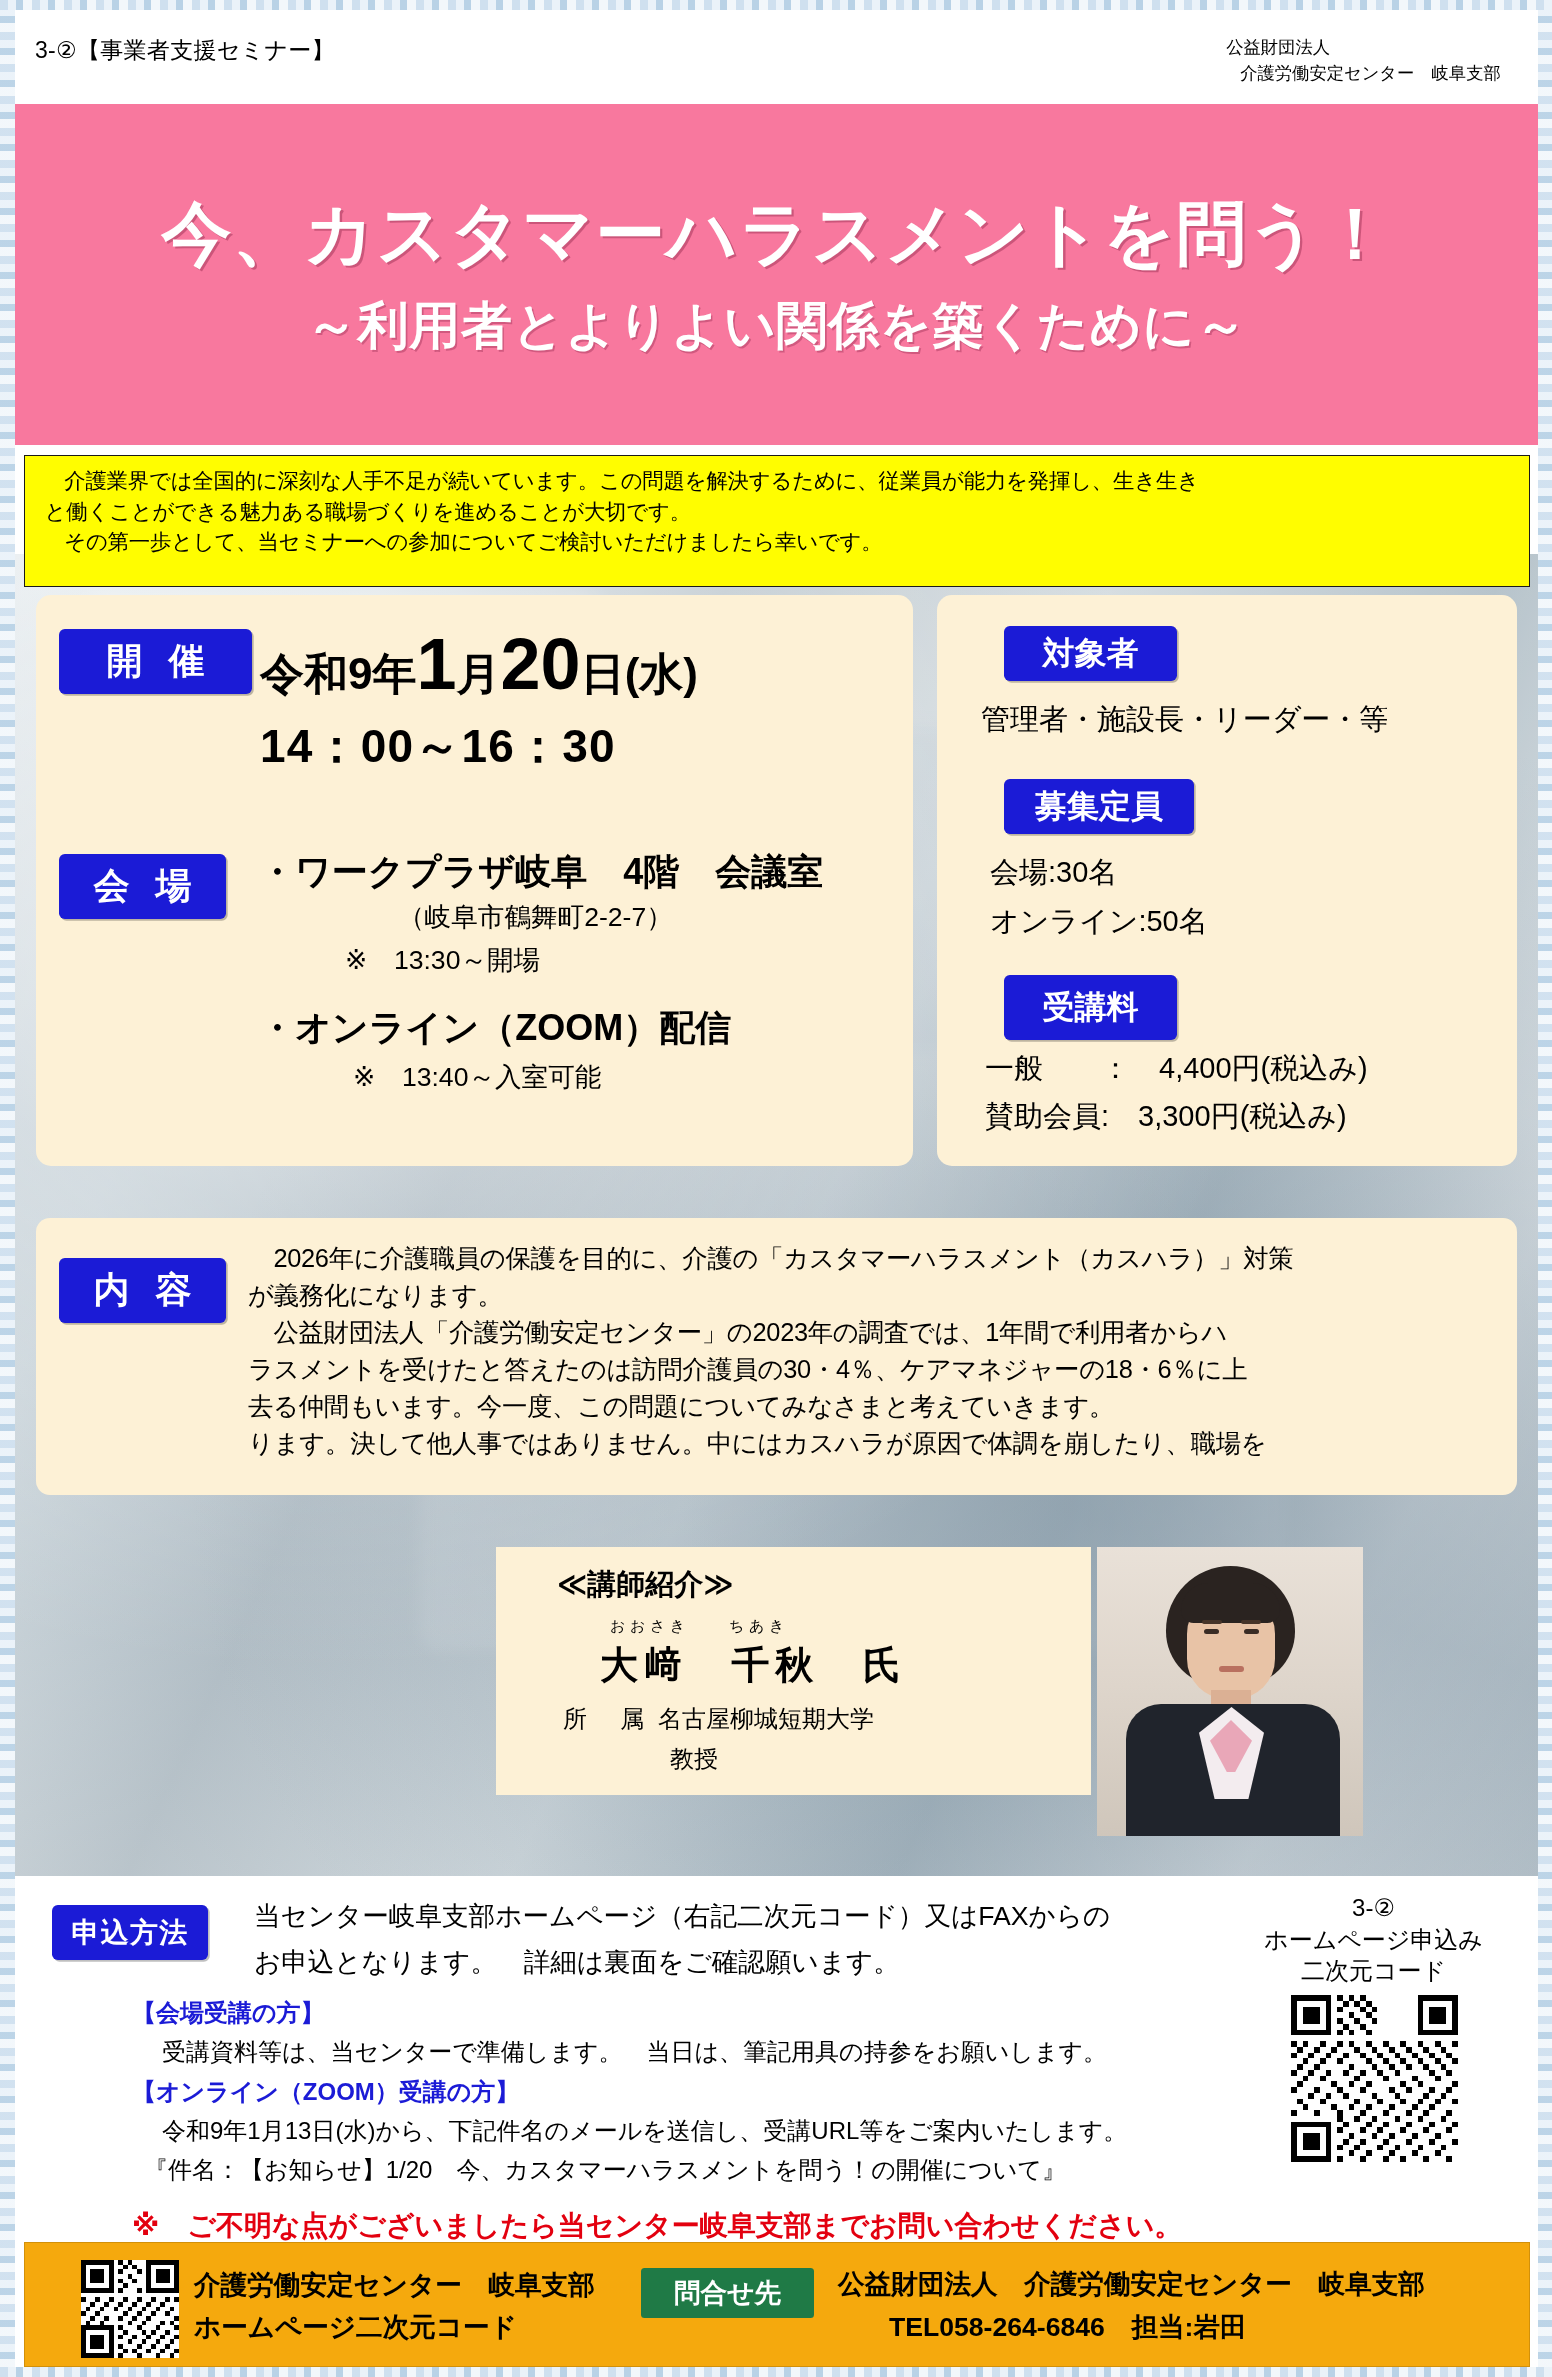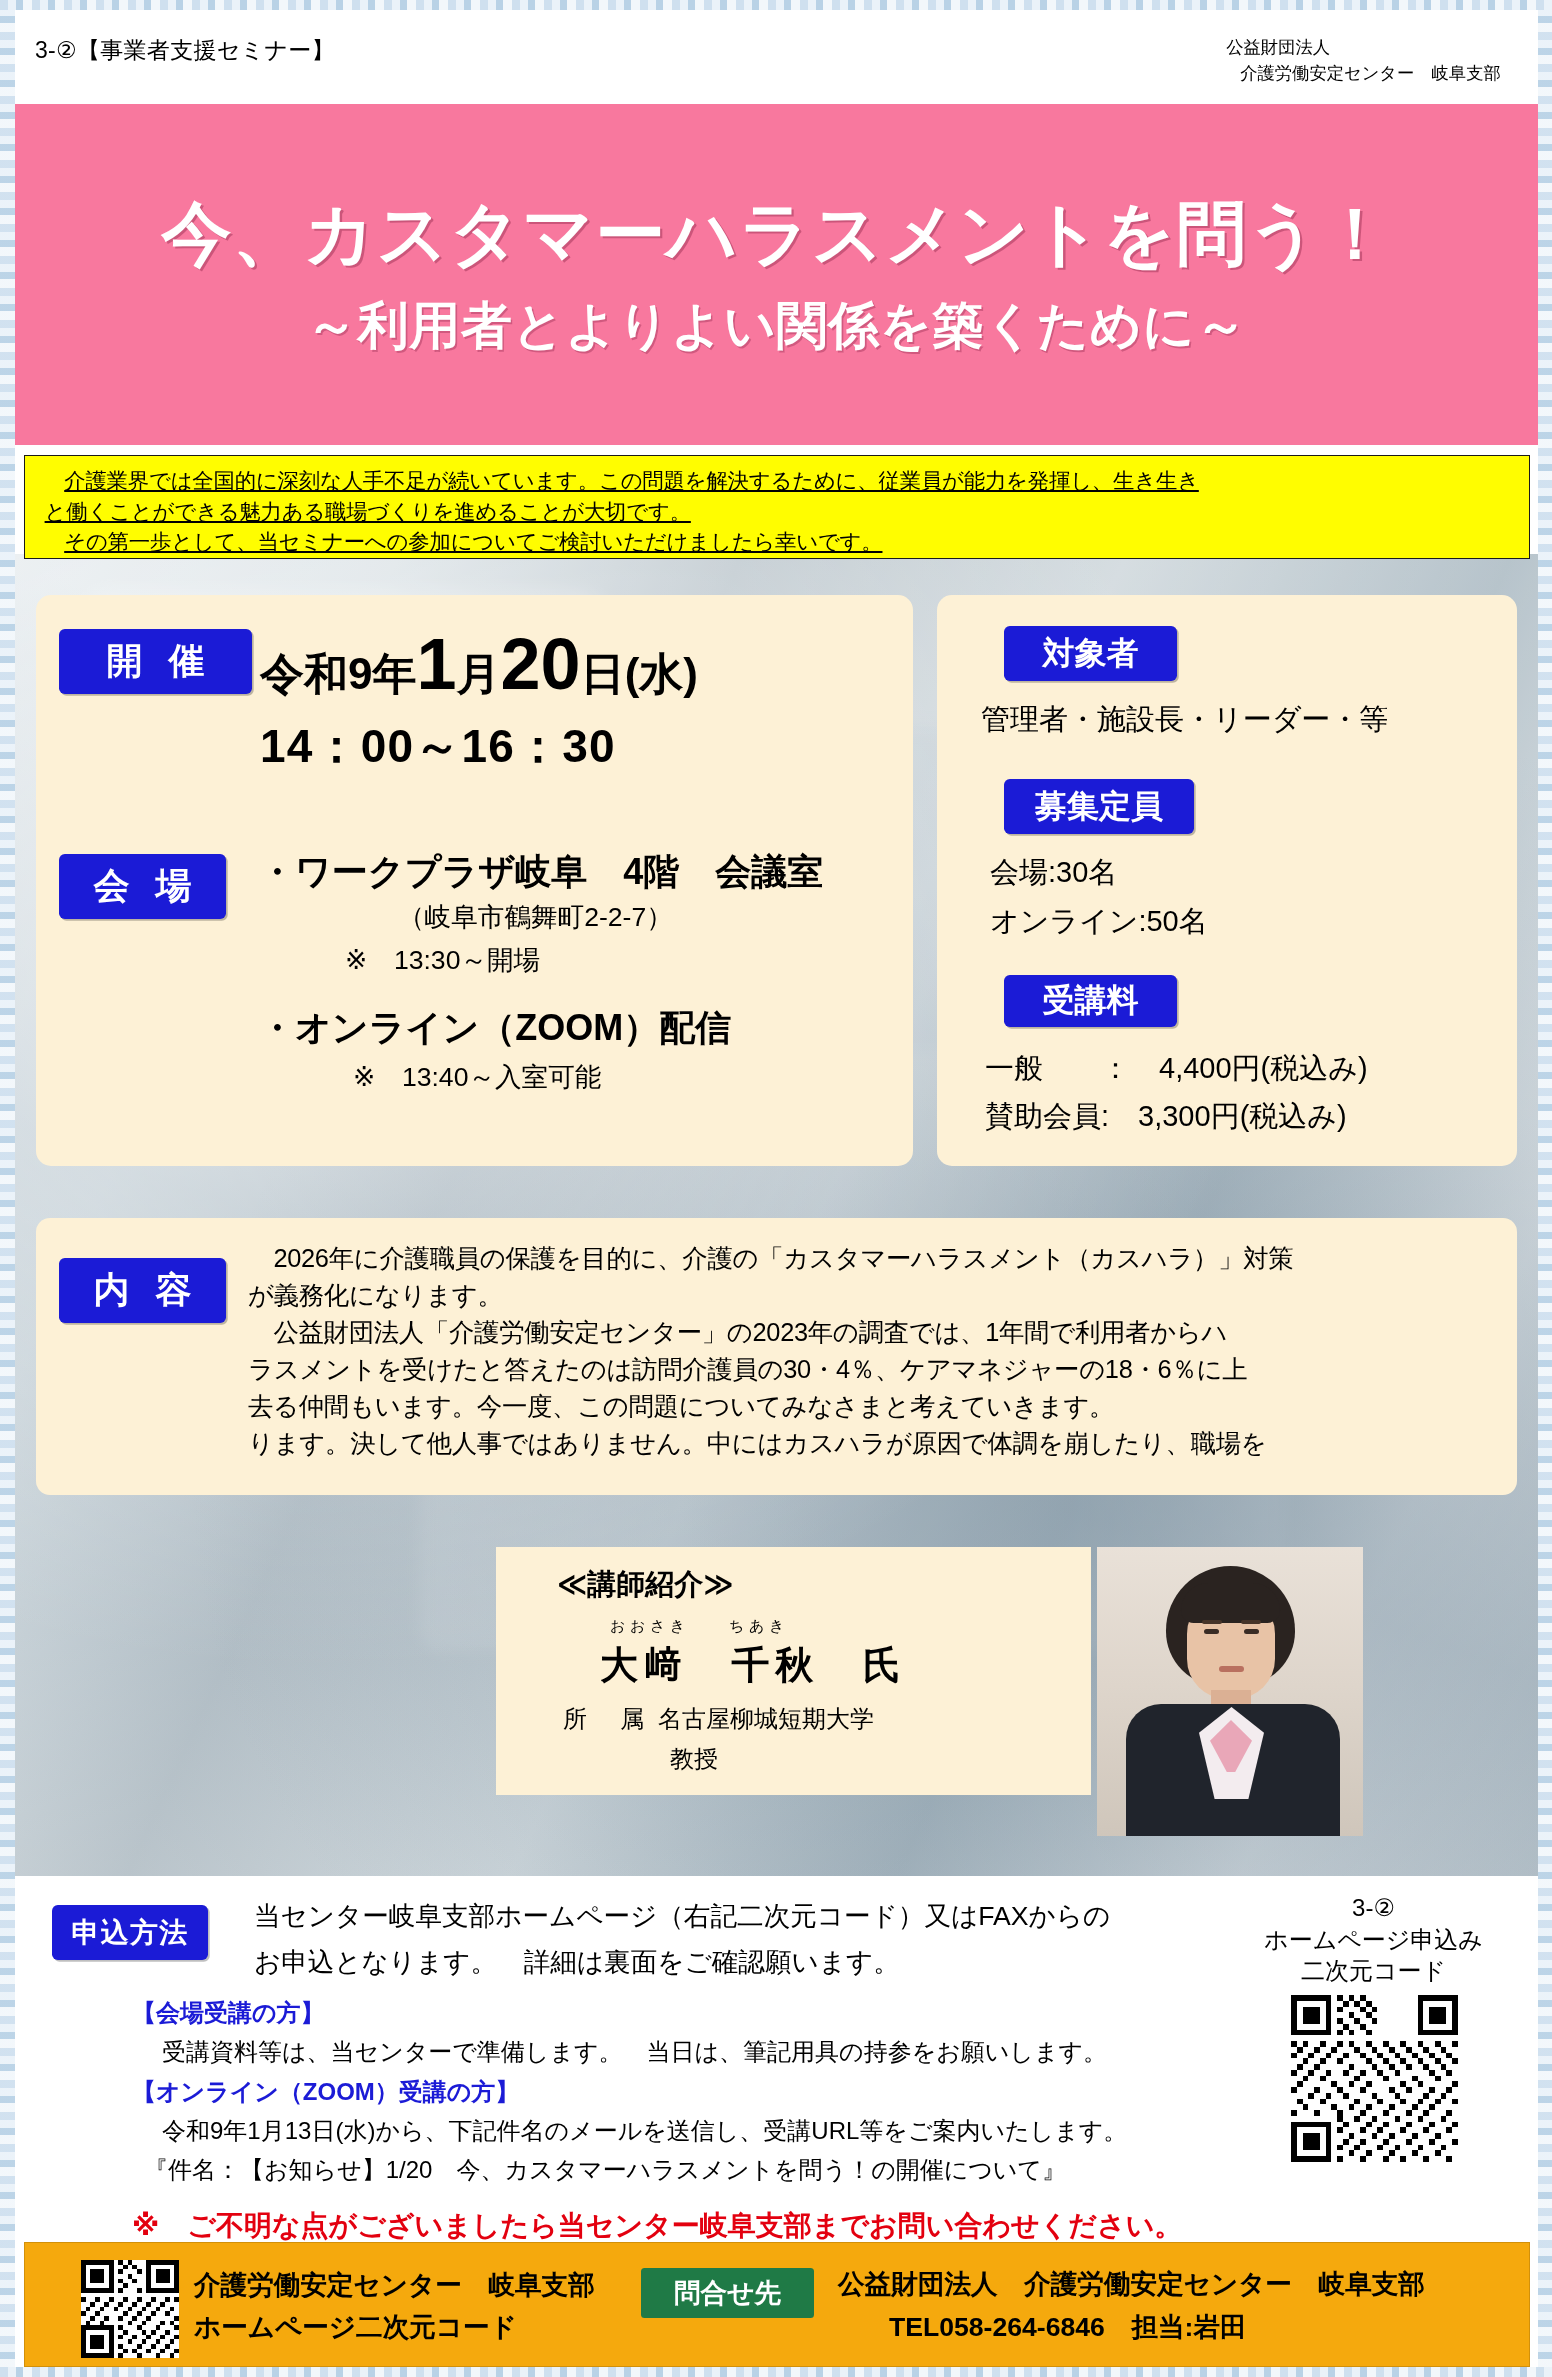--- a/index.html
+++ b/index.html
@@ -71,23 +71,23 @@
     text-shadow:2.3px 2.3px 0 rgba(120,20,55,.35);
     margin-bottom:10.4px;
   }
   .title-sub{
     font-size:51px;font-weight:bold;color:#ffffff;letter-spacing:0.6px;
     text-shadow:1.7px 1.7px 0 rgba(120,20,55,.3);
   }
 
   
   .lead{
-    position:absolute;left:24px;top:455px;width:1506px;height:104px;
+    position:absolute;left:24px;top:455px;width:1506px;height:132px;
     background:#fffd00;border:1.7px solid #1a1a1a;
-    padding:10.4px 19.6px;box-sizing:border-box;text-decoration:underline;
+    padding:10.4px 19.6px;box-sizing:border-box;
   }
   .lead p{margin:0;font-size:21.4px;line-height:1.42;color:#000;letter-spacing:-0.2px;}
   .lead p.indent{text-indent:19.6px;}
 
   
   .card{
     position:absolute;background:#fdf1d6;border-radius:15px;
   }
   .card-left{left:36px;top:595px;width:877px;height:571px;}
   .card-right{left:937px;top:595px;width:580px;height:571px;}
@@ -95,21 +95,21 @@
   .tag{
     display:inline-flex;align-items:center;justify-content:center;
     background:#1b1bd6;color:#fff;font-weight:bold;border-radius:5.8px;
     box-shadow:1.7px 1.7px 0 rgba(0,0,0,.25);
   }
   .tag-kaisai{position:absolute;left:59px;top:629px;width:193px;height:65px;font-size:36px;letter-spacing:8px;padding-left:8px;box-sizing:border-box;}
   .tag-kaijou{position:absolute;left:59px;top:854px;width:167px;height:65px;font-size:36px;letter-spacing:8px;padding-left:8px;box-sizing:border-box;}
   .tag-naiyo{position:absolute;left:59px;top:1258px;width:167px;height:65px;font-size:36px;letter-spacing:8px;padding-left:8px;box-sizing:border-box;}
   .tag-target{position:absolute;left:1004px;top:626px;width:173px;height:55px;font-size:32px;}
   .tag-cap{position:absolute;left:1004px;top:779px;width:190px;height:55px;font-size:32px;}
-  .tag-fee{position:absolute;left:1004px;top:975px;width:173px;height:52px;font-size:32px;}
+  .tag-fee{position:absolute;left:1004px;top:975px;width:173px;height:65px;font-size:32px;}
   .tag-apply{position:absolute;left:52px;top:1905px;width:156px;height:55px;font-size:28px;letter-spacing:1.2px;}
 
   .date-line{
     position:absolute;left:260px;top:623px;width:635px;
     font-size:44px;color:#000;font-weight:bold;white-space:nowrap;
   }
   .date-line .big{font-size:72px;}
   .date-line .mid{font-size:44px;}
   .time-line{
     position:absolute;left:260px;top:716px;font-size:46px;font-weight:bold;color:#000;letter-spacing:1.2px;

